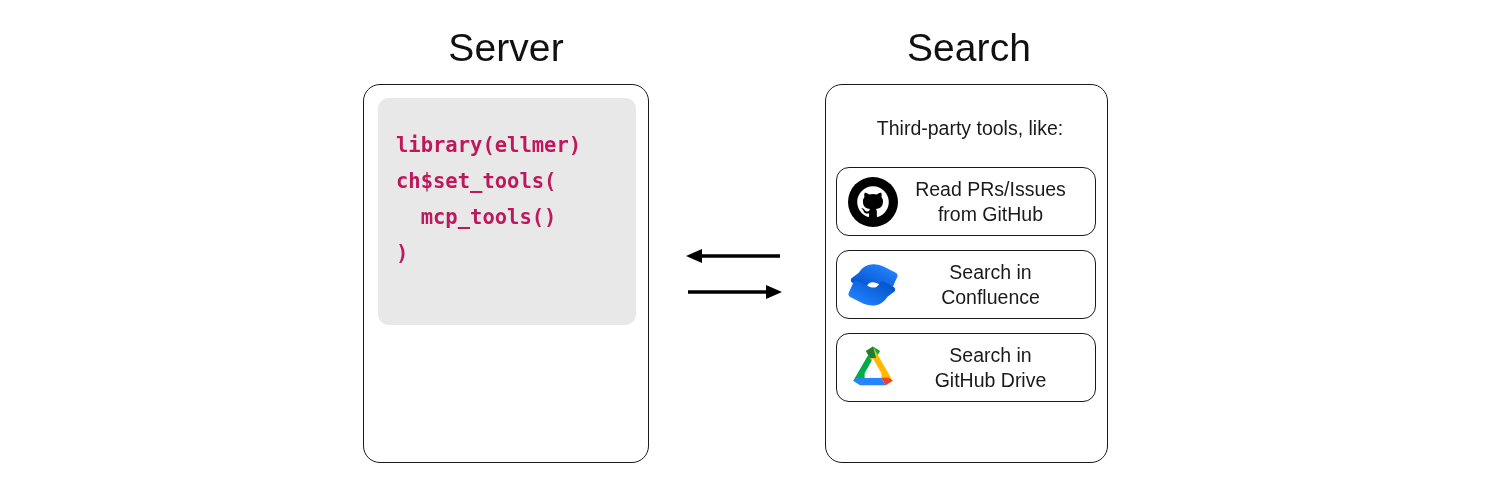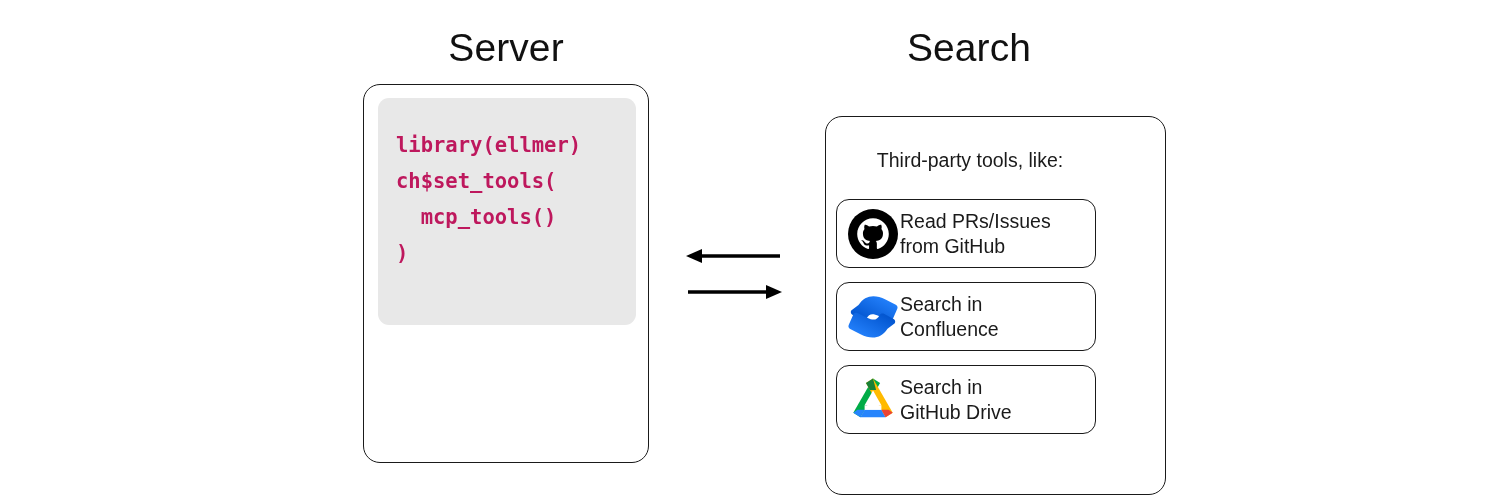--- a/index.html
+++ b/index.html
@@ -35,21 +35,21 @@
 
   
   .panel {
     position: absolute;
     box-sizing: border-box;
     background: #ffffff;
     border: 1.6px solid #1a1a1a;
     border-radius: 17px;
   }
   #client-panel { left: 363px; top: 84px; width: 286px; height: 379px; }
-  #server-panel { left: 825px; top: 84px; width: 341px; height: 379px; margin-top: 32px; }
+  #server-panel { left: 825px; top: 84px; width: 283px; height: 379px; }
 
   
   #code-block {
     position: absolute;
     left: 14px;
     top: 13px;
     width: 258px;
     height: 227px;
     box-sizing: border-box;
     background: #e8e8e8;
@@ -103,21 +103,21 @@
     height: 54px;
     margin-left: 9px;
     display: flex;
     align-items: center;
     justify-content: center;
   }
   .tool-icon svg { display: block; }
   .tool-label {
     flex: 1 1 auto;
     padding-right: 14px;
-    text-align: left;
+    text-align: center;
     font-family: "Liberation Sans", sans-serif;
     font-size: 19.5px;
     font-weight: 400;
     line-height: 25px;
     color: #1a1a1a;
   }
 
   
   #arrows {
     position: absolute;

